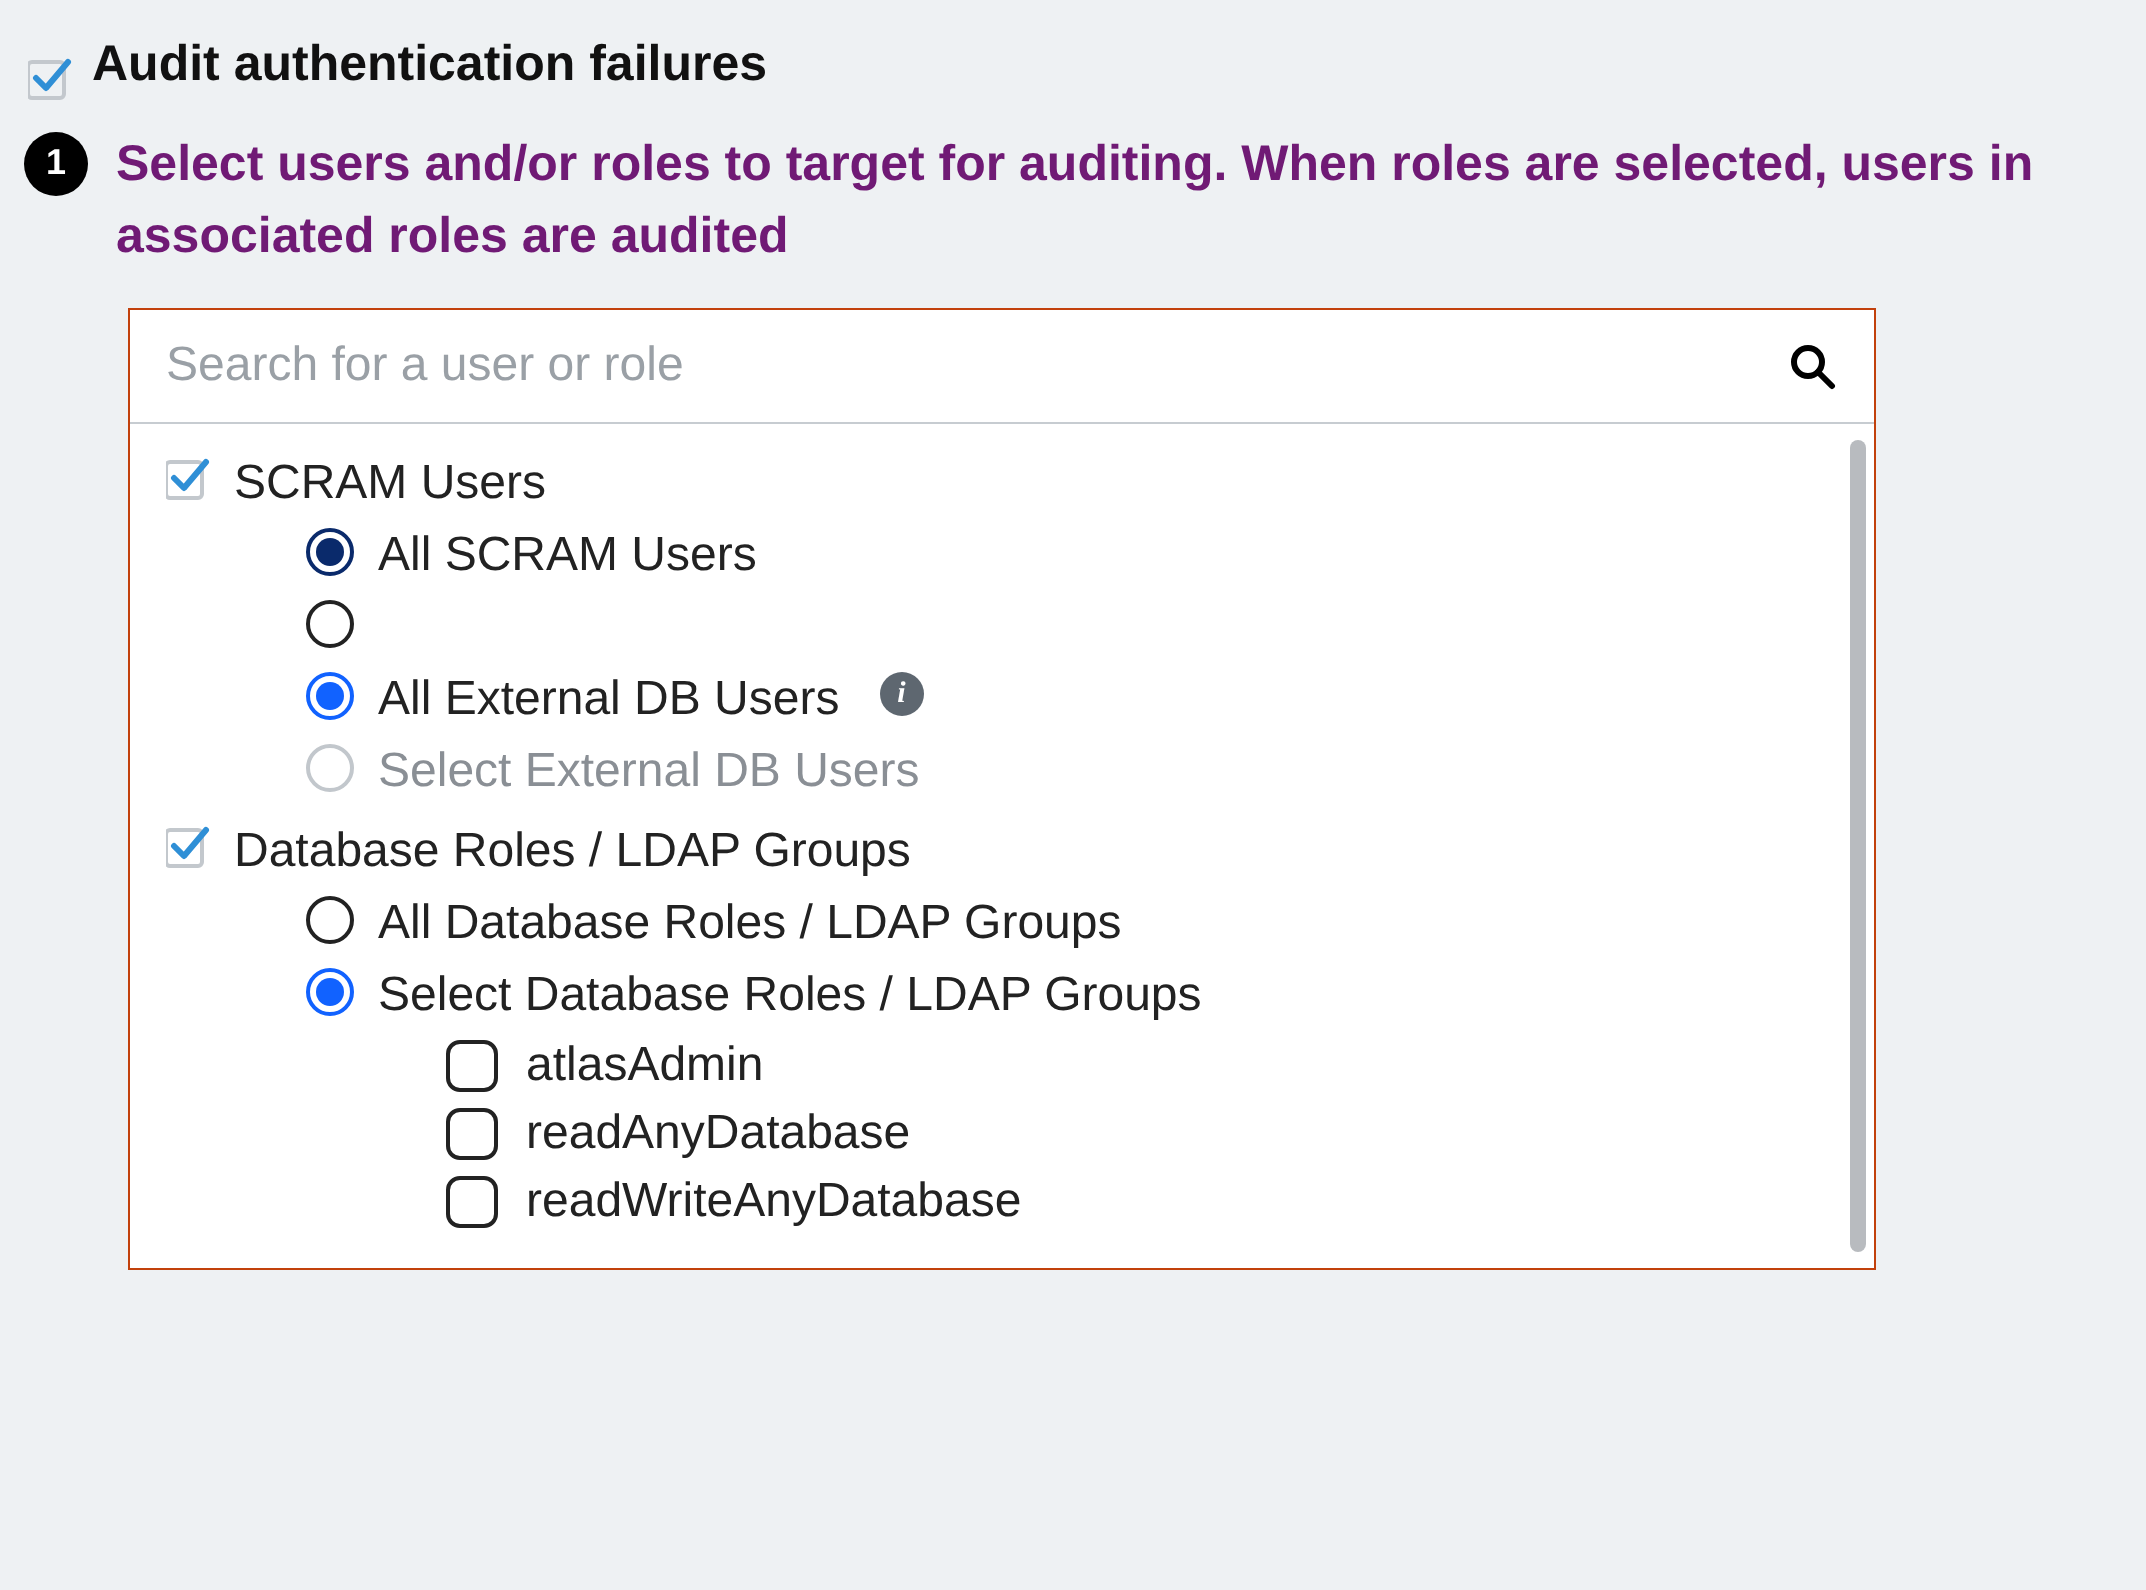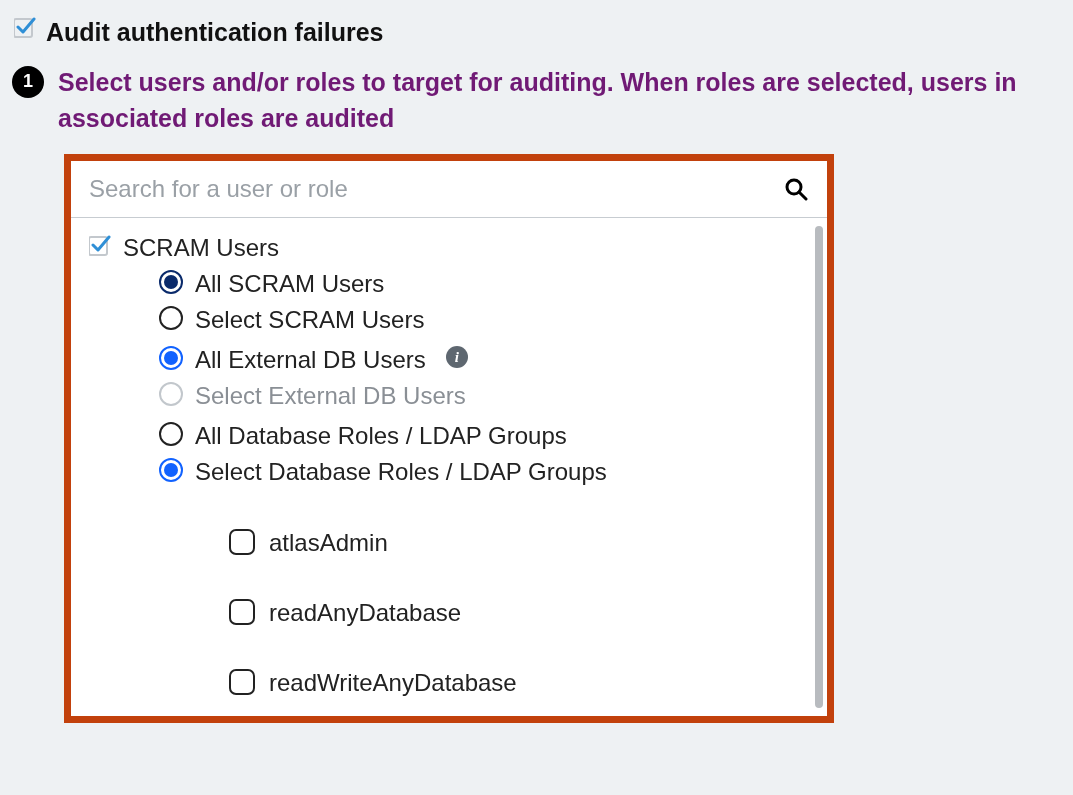--- a/index.html
+++ b/index.html
@@ -11,21 +11,21 @@
       font-family: -apple-system, BlinkMacSystemFont, "Segoe UI", Helvetica, Arial, sans-serif;
       background: #eef1f3;
       width: 1073px;
       height: 795px;
       padding: 12px;
       color: #1a1a1a;
     }
 
     .top-checkbox-row {
       display: flex;
-      align-items: flex-start;
+      align-items: flex-end;
       gap: 10px;
       padding: 4px 2px 14px 2px;
     }
 
     .step-row {
       display: flex;
       align-items: flex-start;
       gap: 14px;
       padding-bottom: 18px;
     }
@@ -54,22 +54,22 @@
 
     .step-heading {
       font-size: 25px;
       font-weight: 700;
       line-height: 1.45;
       color: #701a75;
     }
 
     .panel {
       margin-left: 52px;
-      width: 770px;
-      border: 7px solid #c2410c;
+      width: 874px;
+      border: 1px solid #c2410c;
       background: #fff;
     }
 
     .search-bar {
       display: flex;
       align-items: center;
       border-bottom: 1px solid #c7ccd1;
       padding: 14px 18px;
     }
 
@@ -130,24 +130,23 @@
     }
 
     .radio-option {
       display: flex;
       gap: 12px;
       padding: 4px 0 4px 70px;
     }
 
     .check-option {
       display: flex;
-      align-items: flex-start;
+      align-items: center;
       gap: 14px;
       padding: 3px 0 3px 140px;
-      margin-top: 36px;
     }
 
     
     .cb {
       width: 22px;
       height: 22px;
       min-width: 22px;
       position: relative;
     }
     .cb svg { display: block; }
@@ -249,39 +248,47 @@
         <span class="label-text">SCRAM Users</span>
       </div>
       <div class="radio-option">
         <span class="radio dark selected">
             <span class="dot"></span>
           </span>
         <span class="label-text">All SCRAM Users</span>
       </div>
       <div class="radio-option">
         <span class="radio"></span>
-        <span class="label-text">Select SCRAM Users</span>
       </div>
     </div>
 
     <div class="group">
       <div class="radio-option">
         <span class="radio blue selected">
             <span class="dot"></span>
           </span>
         <span class="label-text">All External DB Users</span>
         <span class="info-icon">i</span>
       </div>
       <div class="radio-option disabled">
         <span class="radio disabled"></span>
         <span class="label-text">Select External DB Users</span>
       </div>
     </div>
 
     <div class="group">
+      <div class="group-header">
+        <span class="cb">
+          <svg width="22" height="22" viewBox="0 0 22 22">
+            <path d="M2 3 h14 a2 2 0 0 1 2 2 v14 a2 2 0 0 1 -2 2 h-14 a2 2 0 0 1 -2 -2 v-14 a2 2 0 0 1 2 -2 z" fill="none" stroke="#c3c8cd" stroke-width="2"></path>
+            <path d="M4 11 l5 5 l11 -13" fill="none" stroke="#2f8fd6" stroke-width="3" stroke-linecap="round" stroke-linejoin="round"></path>
+          </svg>
+        </span>
+        <span class="label-text">Database Roles / LDAP Groups</span>
+      </div>
       <div class="radio-option">
         <span class="radio"></span>
         <span class="label-text">All Database Roles / LDAP Groups</span>
       </div>
       <div class="radio-option">
         <span class="radio blue selected">
             <span class="dot"></span>
           </span>
         <span class="label-text">Select Database Roles / LDAP Groups</span>
       </div>

